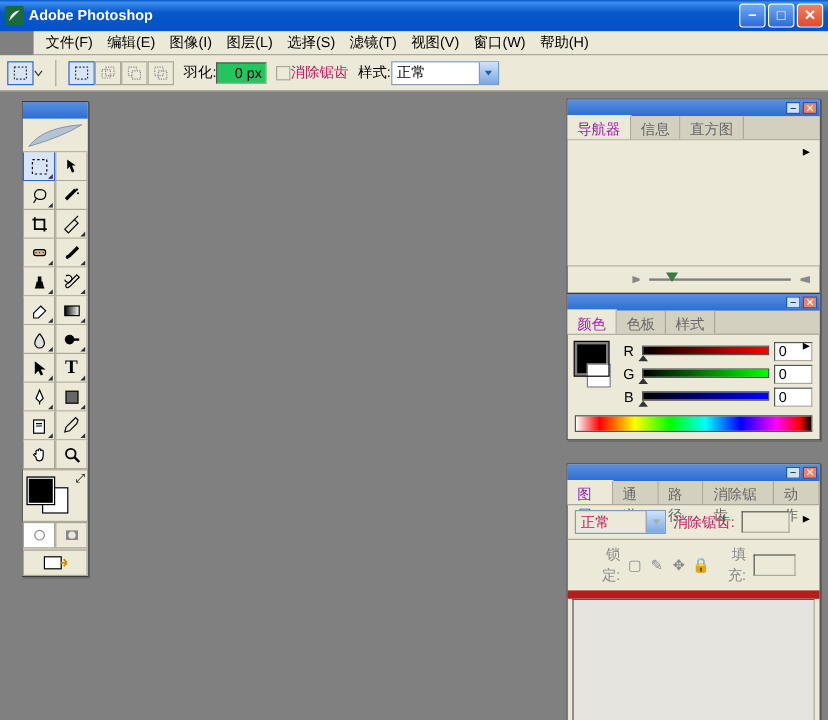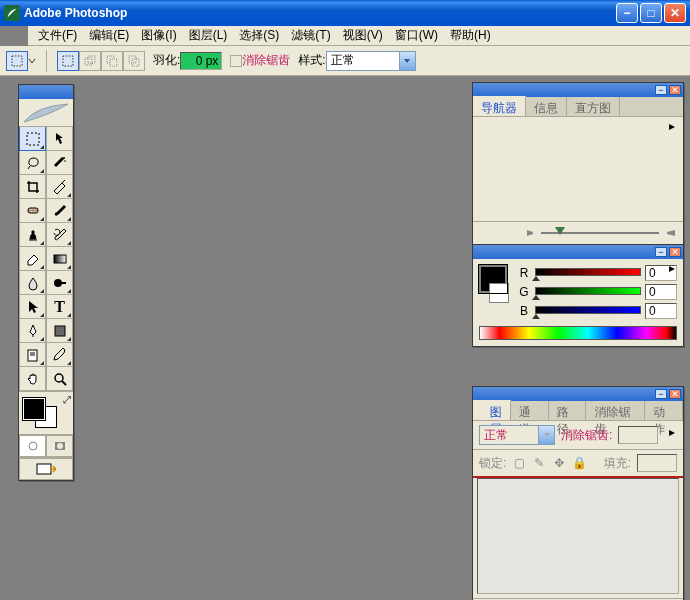--- a/index.html
+++ b/index.html
@@ -48,21 +48,21 @@
 .mask-row .mbtn,.jump-row .jbtn { flex: 1; height: 22px; border: 1px solid #aca899; display: flex; align-items: center; justify-content: center; cursor: pointer; background:#ece9d8; }
 .mask-row .mbtn.sel { background: #fff; }
 
 
 .panel { position: absolute; right: 6px; background: #ece9d8; border: 1px solid #3a3a3a; box-shadow: 1px 1px 0 #606060; width: 212px; }
 .panel-head { height: 14px; background: linear-gradient(to bottom,#5a8fde,#2b6dd4); display: flex; justify-content: flex-end; align-items: center; padding-right: 2px; gap: 2px; }
 .panel-head .pb { width: 12px; height: 10px; background:#cde3fb; border:1px solid #1b5bb5; cursor:pointer; display:flex; align-items:center; justify-content:center; font-size:9px; }
 .panel-head .pb.close { background:#f08262; color:#fff; }
 .tabs { display: flex; background: #d4d0c0; border-bottom: 1px solid #aca899; height: 20px; }
 .tab { padding: 3px 8px; background: #d4d0c0; border-right: 1px solid #aca899; cursor: pointer; color:#666; }
-.tab.active { background: #ece9d8; color:#1d4ed8; border-top:1px solid #ece9d8; margin-top:-1px;text-align:right; }
+.tab.active { background: #ece9d8; color:#a21caf; border-top:1px solid #ece9d8; margin-top:-1px; }
 .panel-body { padding: 6px; position: relative; }
 .panel-menu-icon { position:absolute; top:2px; right:4px; width:14px; height:14px; cursor:pointer; display:flex; align-items:center; justify-content:center; }
 
 
 .nav-body { height: 104px; background:#ece9d8; }
 .nav-footer { display:flex; align-items:center; padding:3px 6px; border-top:1px solid #aca899; gap:6px; }
 .nav-percent { width:40px; height:16px; color:#888; }
 .nav-slider { flex:1; height:6px; position:relative; }
 .nav-track { position:absolute; top:2px; left:0; right:0; height:2px; background:#808080; }
 .nav-thumb { position:absolute; left:14px; top:-3px; width:0; height:0; border-left:5px solid transparent; border-right:5px solid transparent; border-top:8px solid #3a7a3a; }
@@ -75,21 +75,21 @@
 .rgb-track { height:8px; border:1px solid #555; }
 .rgb-track.r { background:linear-gradient(to right,#000,#f00); }
 .rgb-track.g { background:linear-gradient(to right,#000,#0f0); }
 .rgb-track.b { background:linear-gradient(to right,#000,#00f); }
 .rgb-thumb { position:absolute; left:-3px; top:8px; width:0;height:0; border-left:4px solid transparent; border-right:4px solid transparent; border-bottom:5px solid #333; }
 .rgb-input { width:32px; height:16px; border:1px inset #aca899; background:#fff; padding:0 3px; }
 .spectrum { height:14px; margin-top:4px; background:linear-gradient(to right, #fff 0%, #f00 10%, #ff0 25%, #0f0 40%, #0ff 55%, #00f 70%, #f0f 85%, #f00 95%, #000 100%); border:1px solid #555; }
 
 
 .layers-top { display:flex; align-items:center; gap:6px; padding:4px 6px; border-bottom:1px solid #aca899; }
-.layers-lock { display:flex; align-items:center; gap:6px; padding:4px 6px; border-bottom:2px solid #b91c1c; color:#888; }
+.layers-lock { display:flex; align-items:center; gap:6px; padding:4px 20px; border-bottom:7px solid #b91c1c; color:#888;text-align:right; }
 .layers-area { height:116px; background:#e5e4df; border:1px inset #aca899; margin:0 4px 4px; }
 .layers-footer { display:flex; justify-content:space-around; padding:3px 4px; border-top:1px solid #aca899; }
 .lock-icon { width:14px; height:14px; display:inline-flex; align-items:center; justify-content:center; color:#888; }
 </style>
 </head>
 <body>
 
 <div class="titlebar">
   <div class="app-icon">
     <svg viewBox="0 0 16 16">
@@ -377,20 +377,25 @@
     <svg width="12" height="10">
         <path d="M2 4 L10 2 L10 8 L2 6 Z" fill="#888"></path>
       </svg>
   </div>
 </div>
 
 <div class="panel" style="top:244px">
   <div class="panel-head">
     <div class="pb">−</div>
     <div class="pb close">✕</div>
+  </div>
+  <div class="tabs">
+    <div class="tab active">颜色</div>
+    <div class="tab">色板</div>
+    <div class="tab">样式</div>
   </div>
   <div class="panel-body">
     <div class="panel-menu-icon">▸</div>
     <div style="display:flex; gap:8px">
       <div>
         <div class="color-swatch-big"></div>
         <div class="color-swatch-small"></div>
       </div>
       <div class="rgb-col">
         <div class="rgb-row">

